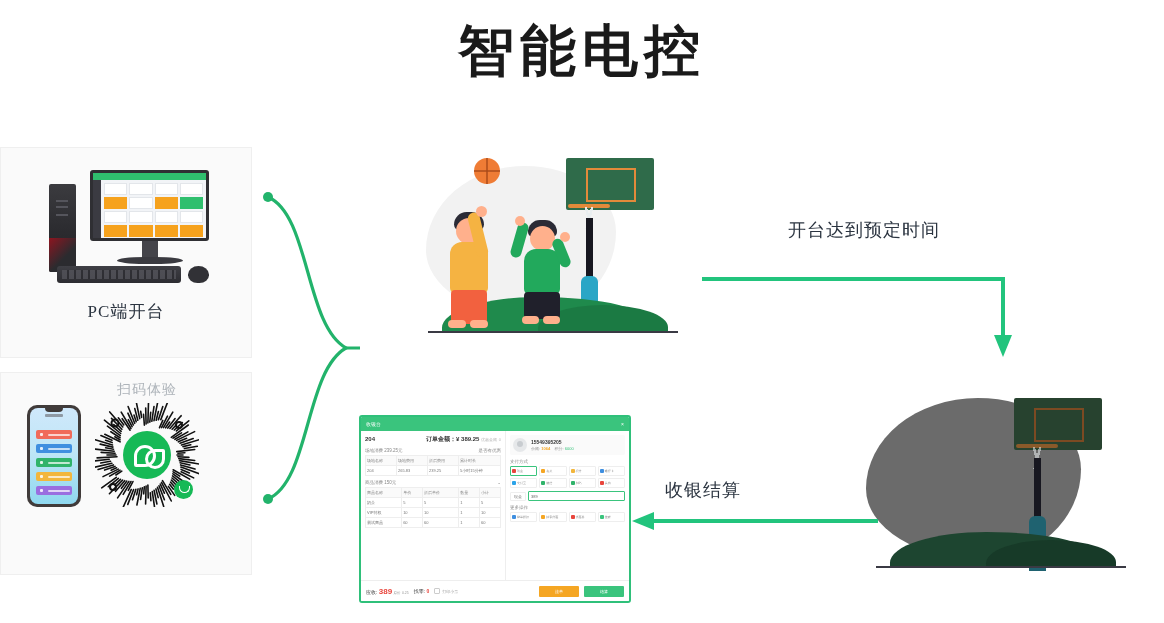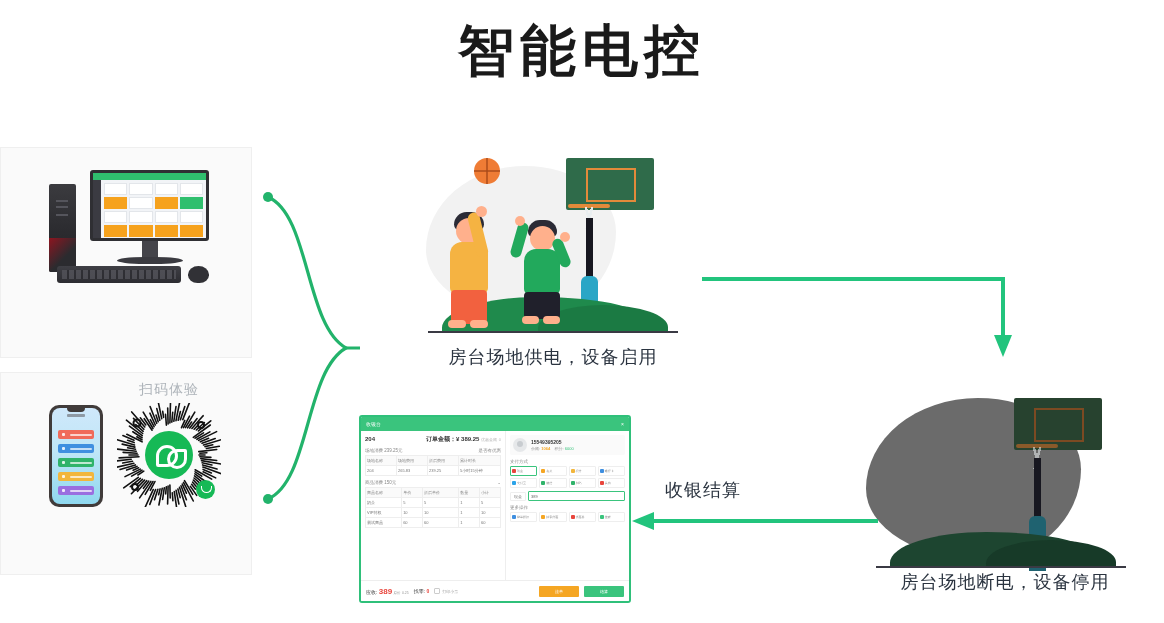--- a/index.html
+++ b/index.html
@@ -57,21 +57,21 @@
   .base{position:absolute;left:72px;top:87px;width:66px;height:7px;border-radius:50%/60%;
     background:#3a3a40;}
   .keyboard{position:absolute;left:12px;top:96px;width:124px;height:17px;border-radius:3px;
     background:linear-gradient(180deg,#3f3f45,#2c2c31);}
   .keyboard:after{content:"";position:absolute;left:5px;top:4px;right:5px;height:9px;
     background:repeating-linear-gradient(90deg,#55555c 0 5px,#2c2c31 5px 7px);opacity:.75;}
   .mouse{position:absolute;left:143px;top:96px;width:21px;height:17px;border-radius:50% 50% 45% 45%;
     background:#313136;}
 
   
-  .mini-wrap{position:absolute;left:36px;top:24px;width:216px;height:115px;}
+  .mini-wrap{position:absolute;left:14px;top:24px;width:216px;height:115px;}
   .phone{position:absolute;left:12px;top:8px;width:54px;height:102px;border-radius:10px;
     background:#403b3a;padding:3px;box-sizing:border-box;}
   .phone-scr{width:100%;height:100%;border-radius:8px;overflow:hidden;position:relative;
     background:linear-gradient(180deg,#cfe8fb 0%,#bfe6f6 45%,#8fd8ef 100%);}
   .phone-notch{position:absolute;left:50%;top:0;transform:translateX(-50%);width:18px;height:4px;
     background:#403b3a;border-radius:0 0 4px 4px;}
   .phone-nav{position:absolute;left:0;top:5px;width:100%;height:7px;}
   .phone-nav .t{position:absolute;left:50%;top:1px;transform:translateX(-50%);width:18px;height:3px;
     background:#8e99a4;border-radius:1px;}
   .phone-btns{position:absolute;left:6px;right:6px;top:22px;}
@@ -256,20 +256,21 @@
               </div>
 
           </div>
         </div>
       </div>
       <div class="stand"></div>
       <div class="base"></div>
       <div class="keyboard"></div>
       <div class="mouse"></div>
     </div>
+    <div class="card-caption" style="top:152px">PC端开台</div>
   </div>
 
   <div class="card card-mini">
     <div class="mini-wrap">
       <div class="scan-label">扫码体验</div>
       <div class="phone">
         <div class="phone-scr">
           <div class="phone-notch"></div>
           <div class="phone-nav">
               <div class="t"></div>
@@ -464,37 +465,36 @@
         <div class="armL"></div>
         <div class="armR"></div>
       <div class="handL"></div>
         <div class="handR"></div>
       <div class="legs"></div>
         <div class="shoeL"></div>
         <div class="shoeR"></div>
     </div>
     <div class="ground-line"></div>
   </div>
-  <div class="illus-caption" style="left:418px;top:345px;width:270px">房台场地供电，设备启用</div>
 
   <div class="illus illus-off">
     <div class="blob"></div>
     <div class="board">
         <div class="board-in"></div>
       </div>
     <div class="rim"></div>
     <div class="net"></div>
     <div class="pole"></div>
     <div class="pole-bot"></div>
     <div class="grass"></div>
     <div class="grass2"></div>
     <div class="ground-line"></div>
   </div>
-  <div class="illus-caption" style="left:860px;top:570px;width:290px">房台场地断电，设备停用</div>
-
+
+  <div class="label-arrow" style="left:788px;top:218px">开台达到预定时间</div>
   <div class="arrow-top">
     <svg width="312" height="115" viewBox="0 0 312 115">
       <path d="M2 34 H 303 V 92" fill="none" stroke="#22c47d" stroke-width="4"></path>
       <path d="M303 112 L 294 90 L 312 90 Z" fill="#22c47d"></path>
     </svg>
   </div>
 
   <div class="label-arrow" style="left:665px;top:478px">收银结算</div>
   <div class="arrow-bot">
     <svg width="250" height="32" viewBox="0 0 250 32">

